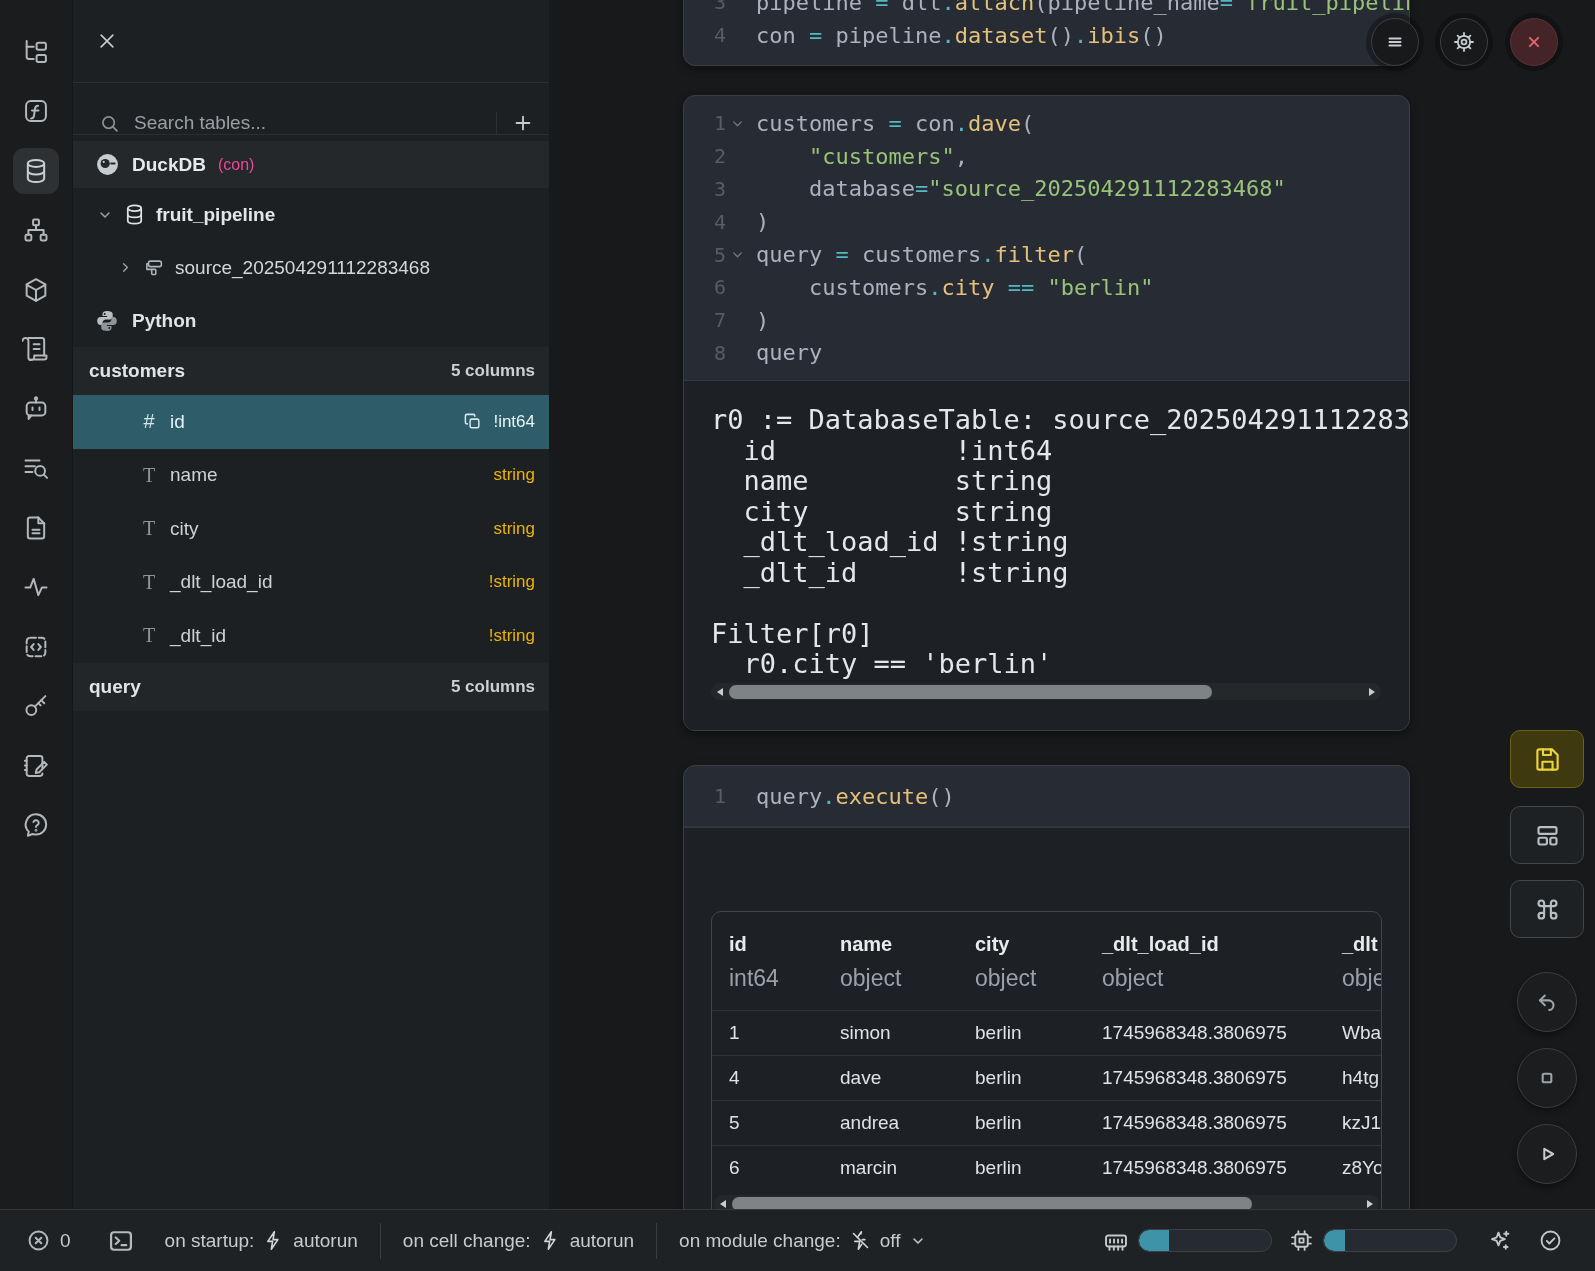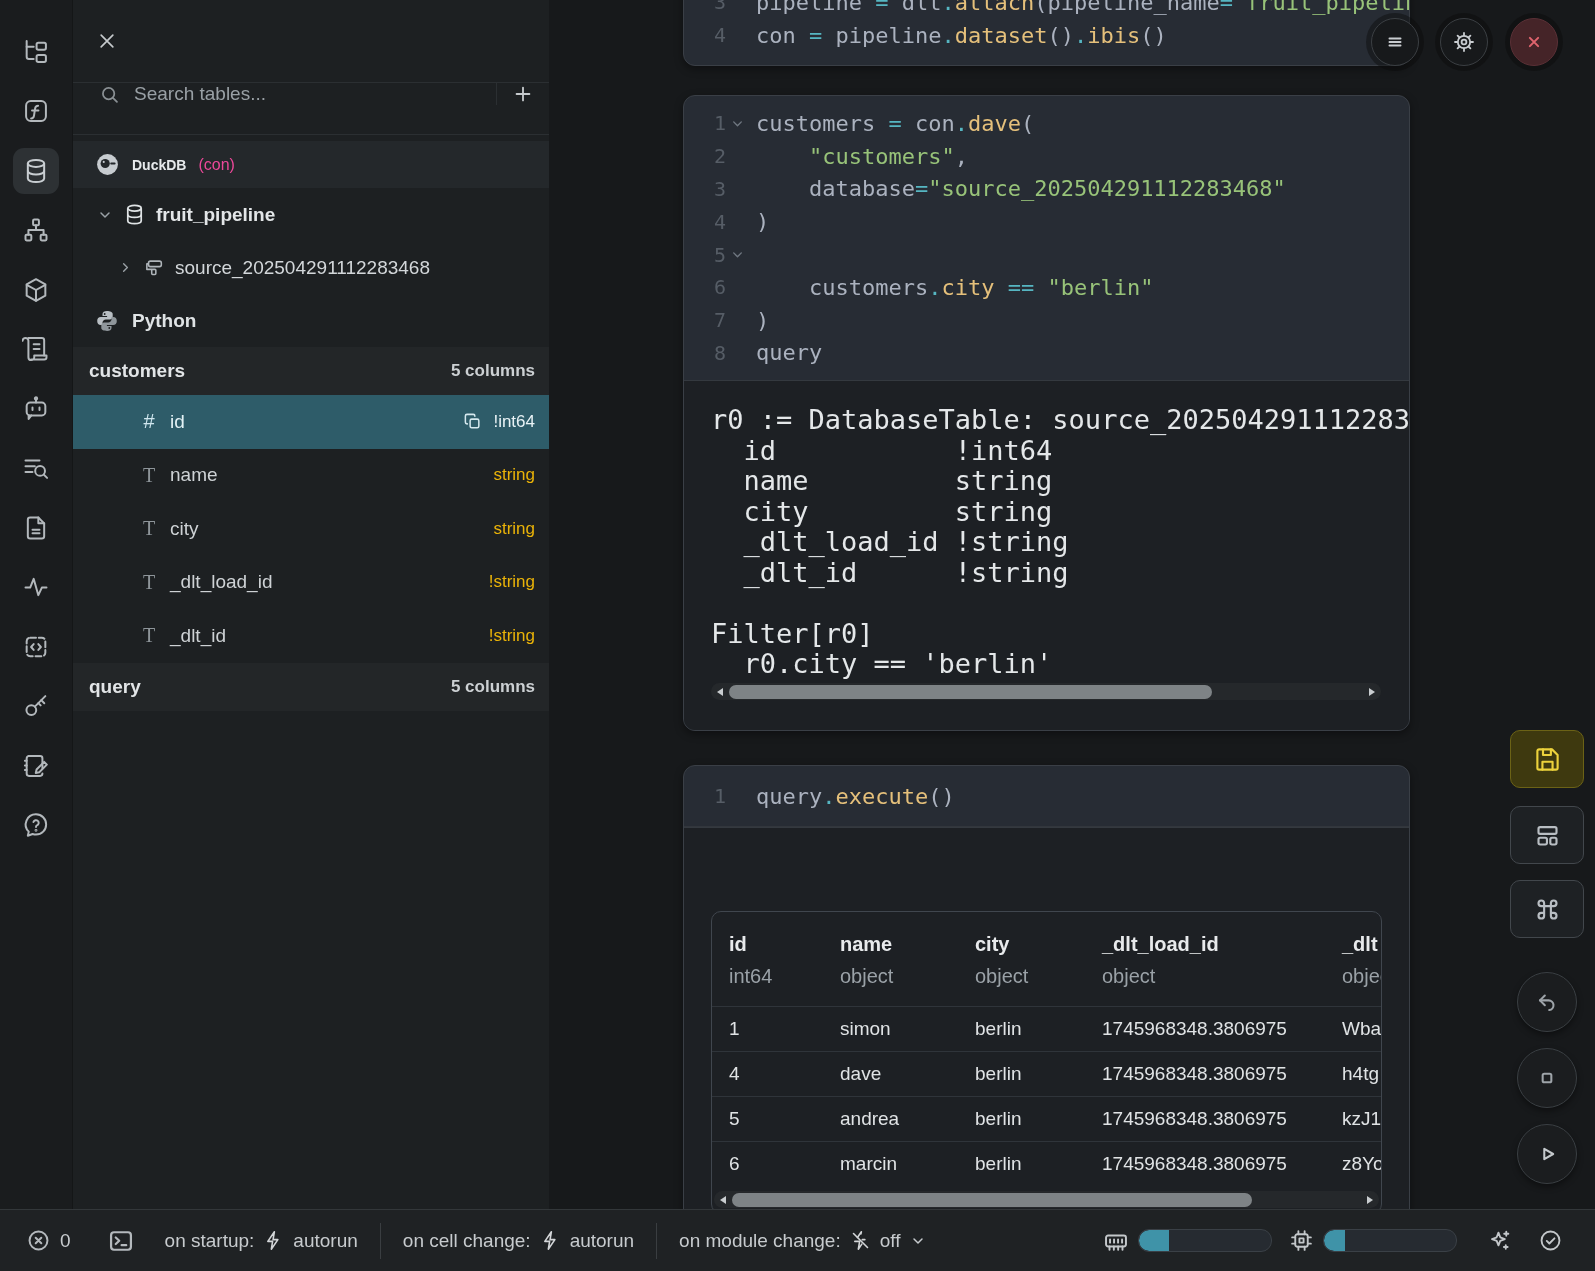--- a/index.html
+++ b/index.html
@@ -9,25 +9,25 @@
   
   .rail{position:absolute;left:0;top:0;width:72px;height:1209px;background:#1a1c1e;padding-top:22px;box-sizing:border-box}
   .rail-item{width:72px;height:59.5px;display:flex;align-items:center;justify-content:center;cursor:pointer}
   .ricon{width:46px;height:46px;display:flex;align-items:center;justify-content:center;border-radius:11px;color:#b3b8bc}
   .rail-item.active .ricon{background:#2d3134;color:#c9ced2}
   
   .panel{position:absolute;left:72px;top:0;width:477px;height:1209px;background:#1d2022;box-sizing:border-box;border-left:1px solid #141617}
   .p-header{height:82px;border-bottom:1px solid #2b2f32;display:flex;align-items:center;padding:0 24px}
   .p-title{flex:1;font-size:19px;font-weight:bold;letter-spacing:.5px;color:#e7eaec}
   .p-close{color:#c6cacd;cursor:pointer}
-  .search-row{height:51px;border-bottom:1px solid #2b2f32;display:flex;align-items:flex-start}
+  .search-row{height:51px;border-bottom:1px solid #2b2f32;display:flex;align-items:flex-end}
   .search-box{flex:1;display:flex;align-items:center;gap:14px;padding-left:26px;color:#99a0a5;font-size:19px;cursor:text}
   .add-btn{width:52px;border-left:1px solid #2b2f32;display:flex;align-items:center;justify-content:center;color:#c6cacd;cursor:pointer}
   .conn-row{height:47px;margin-top:6px;background:#24282b;display:flex;align-items:center;gap:12px;padding-left:22px;cursor:pointer}
-  .conn-name{font-weight:bold;font-size:14px;color:#e7eaec}
+  .conn-name{font-weight:bold;font-size:19px;color:#e7eaec}
   .conn-badge{font-weight:normal;font-size:16px;color:#ec4899}
   .tree-row{height:53px;display:flex;align-items:center;gap:10px;font-size:19px;color:#d3d7da;cursor:pointer}
   .tree-row.db{padding-left:24px;font-weight:bold;color:#e3e6e8}
   .tree-row.schema{padding-left:44px}
   .tree-chev{color:#9aa1a6;width:16px;display:flex;justify-content:center}
   .section-row{height:53px;display:flex;align-items:center;gap:13px;padding-left:22px;font-weight:bold;font-size:19px;color:#dfe3e5}
   .tbl-head{height:48px;background:#232628;display:flex;align-items:center;padding:0 14px 0 16px;cursor:pointer}
   .tbl-head .nm{font-weight:bold;font-size:19px;color:#e2e5e7;flex:1}
   .tbl-head .ct{font-weight:bold;font-size:17px;color:#ccd0d3}
   .col-row{height:53.5px;display:flex;align-items:center;padding:0 14px 0 64px;font-size:19px;color:#ced2d5;cursor:pointer}
@@ -58,21 +58,21 @@
   .hscroll{position:absolute;height:17px;background:#25282b;border-radius:9px}
   .hthumb{position:absolute;top:1.5px;bottom:1.5px;background:#7e8386;border-radius:8px}
   .sb-ar{position:absolute;top:4.5px;width:0;height:0;border-top:4px solid transparent;border-bottom:4px solid transparent}
   .sb-ar.l{left:6px;border-right:6px solid #c9cdd0}
   .sb-ar.r{right:6px;border-left:6px solid #c9cdd0}
   #c2scroll{left:27px;right:28px;bottom:30px}
   
   .rtable{position:absolute;left:27px;top:83px;width:671px;border:1px solid #40464e;border-radius:10px;background:#1d2024;box-sizing:border-box;overflow:hidden}
   .rt-head{display:grid;grid-template-columns:111px 135px 127px 240px 1fr;padding:21px 0 18px 17px}
   .rt-nm{font-weight:bold;font-size:20px;color:#e8eaec;white-space:nowrap}
-  .rt-tp{font-size:20px;color:#9aa1a7;margin-top:9px;white-space:nowrap}
+  .rt-tp{font-size:23px;color:#9aa1a7;margin-top:9px;white-space:nowrap}
   .rt-row{display:grid;grid-template-columns:111px 135px 127px 240px 1fr;height:44px;align-items:center;padding-left:17px;
           border-top:1px solid #2f343a;font-size:19px;color:#e0e3e5;white-space:nowrap}
   .rt-sbwrap{position:relative;height:27px}
   .rt-sb{left:2px;right:2px;top:5px}
   
   .rfoot{position:absolute;left:27px;top:401px;width:671px;display:flex;align-items:center;color:#c6cacd;font-size:18px}
   .pg-btn{width:42px;height:42px;border:1px solid #4a4f55;border-radius:10px;display:flex;align-items:center;justify-content:center;color:#c6cacd;cursor:pointer;box-sizing:border-box}
   
   .fab{position:absolute;width:46px;height:46px;border-radius:50%;background:#17191b;border:1px solid #3b3f43;
        display:flex;align-items:center;justify-content:center;color:#c9cdd1;cursor:pointer;z-index:30;box-shadow:0 0 0 5px rgba(10,11,12,.45)}
@@ -380,21 +380,21 @@
 <section class="cell" id="cell2">
   <div class="codearea" id="c2code">
       <div class="cl"><span class="ln">1</span><span class="fold"><svg width="13" height="13" viewBox="0 0 24 24" fill="none" stroke="currentColor" stroke-width="2.6" stroke-linecap="round" stroke-linejoin="round">
             <path d="M5 9l7 7 7-7"></path>
           </svg></span><span class="ct"><span class="d">customers </span><span class="o">=</span><span class="d"> con</span><span class="o">.</span><span class="f">dave</span><span class="d">(</span></span></div>
       <div class="cl"><span class="ln">2</span><span class="fold"></span><span class="ct"><span class="d">    </span><span class="s">"customers"</span><span class="d">,</span></span></div>
       <div class="cl"><span class="ln">3</span><span class="fold"></span><span class="ct"><span class="d">    database</span><span class="o">=</span><span class="s">"source_202504291112283468"</span></span></div>
       <div class="cl"><span class="ln">4</span><span class="fold"></span><span class="ct"><span class="d">)</span></span></div>
       <div class="cl"><span class="ln">5</span><span class="fold"><svg width="13" height="13" viewBox="0 0 24 24" fill="none" stroke="currentColor" stroke-width="2.6" stroke-linecap="round" stroke-linejoin="round">
             <path d="M5 9l7 7 7-7"></path>
-          </svg></span></div>
+          </svg></span><span class="ct"><span class="d">query </span><span class="o">=</span><span class="d"> customers</span><span class="o">.</span><span class="f">filter</span><span class="d">(</span></span></div>
       <div class="cl"><span class="ln">6</span><span class="fold"></span><span class="ct"><span class="d">    customers</span><span class="o">.</span><span class="f">city</span><span class="d"> </span><span class="o">==</span><span class="d"> </span><span class="s">"berlin"</span></span></div>
       <div class="cl"><span class="ln">7</span><span class="fold"></span><span class="ct"><span class="d">)</span></span></div>
       <div class="cl"><span class="ln">8</span><span class="fold"></span><span class="ct"><span class="d">query</span></span></div>
     </div>
   <div class="outarea">
     <pre class="out" id="c2out">r0 := DatabaseTable: source_202504291112283468
   id           !int64
   name         string
   city         string
   _dlt_load_id !string

